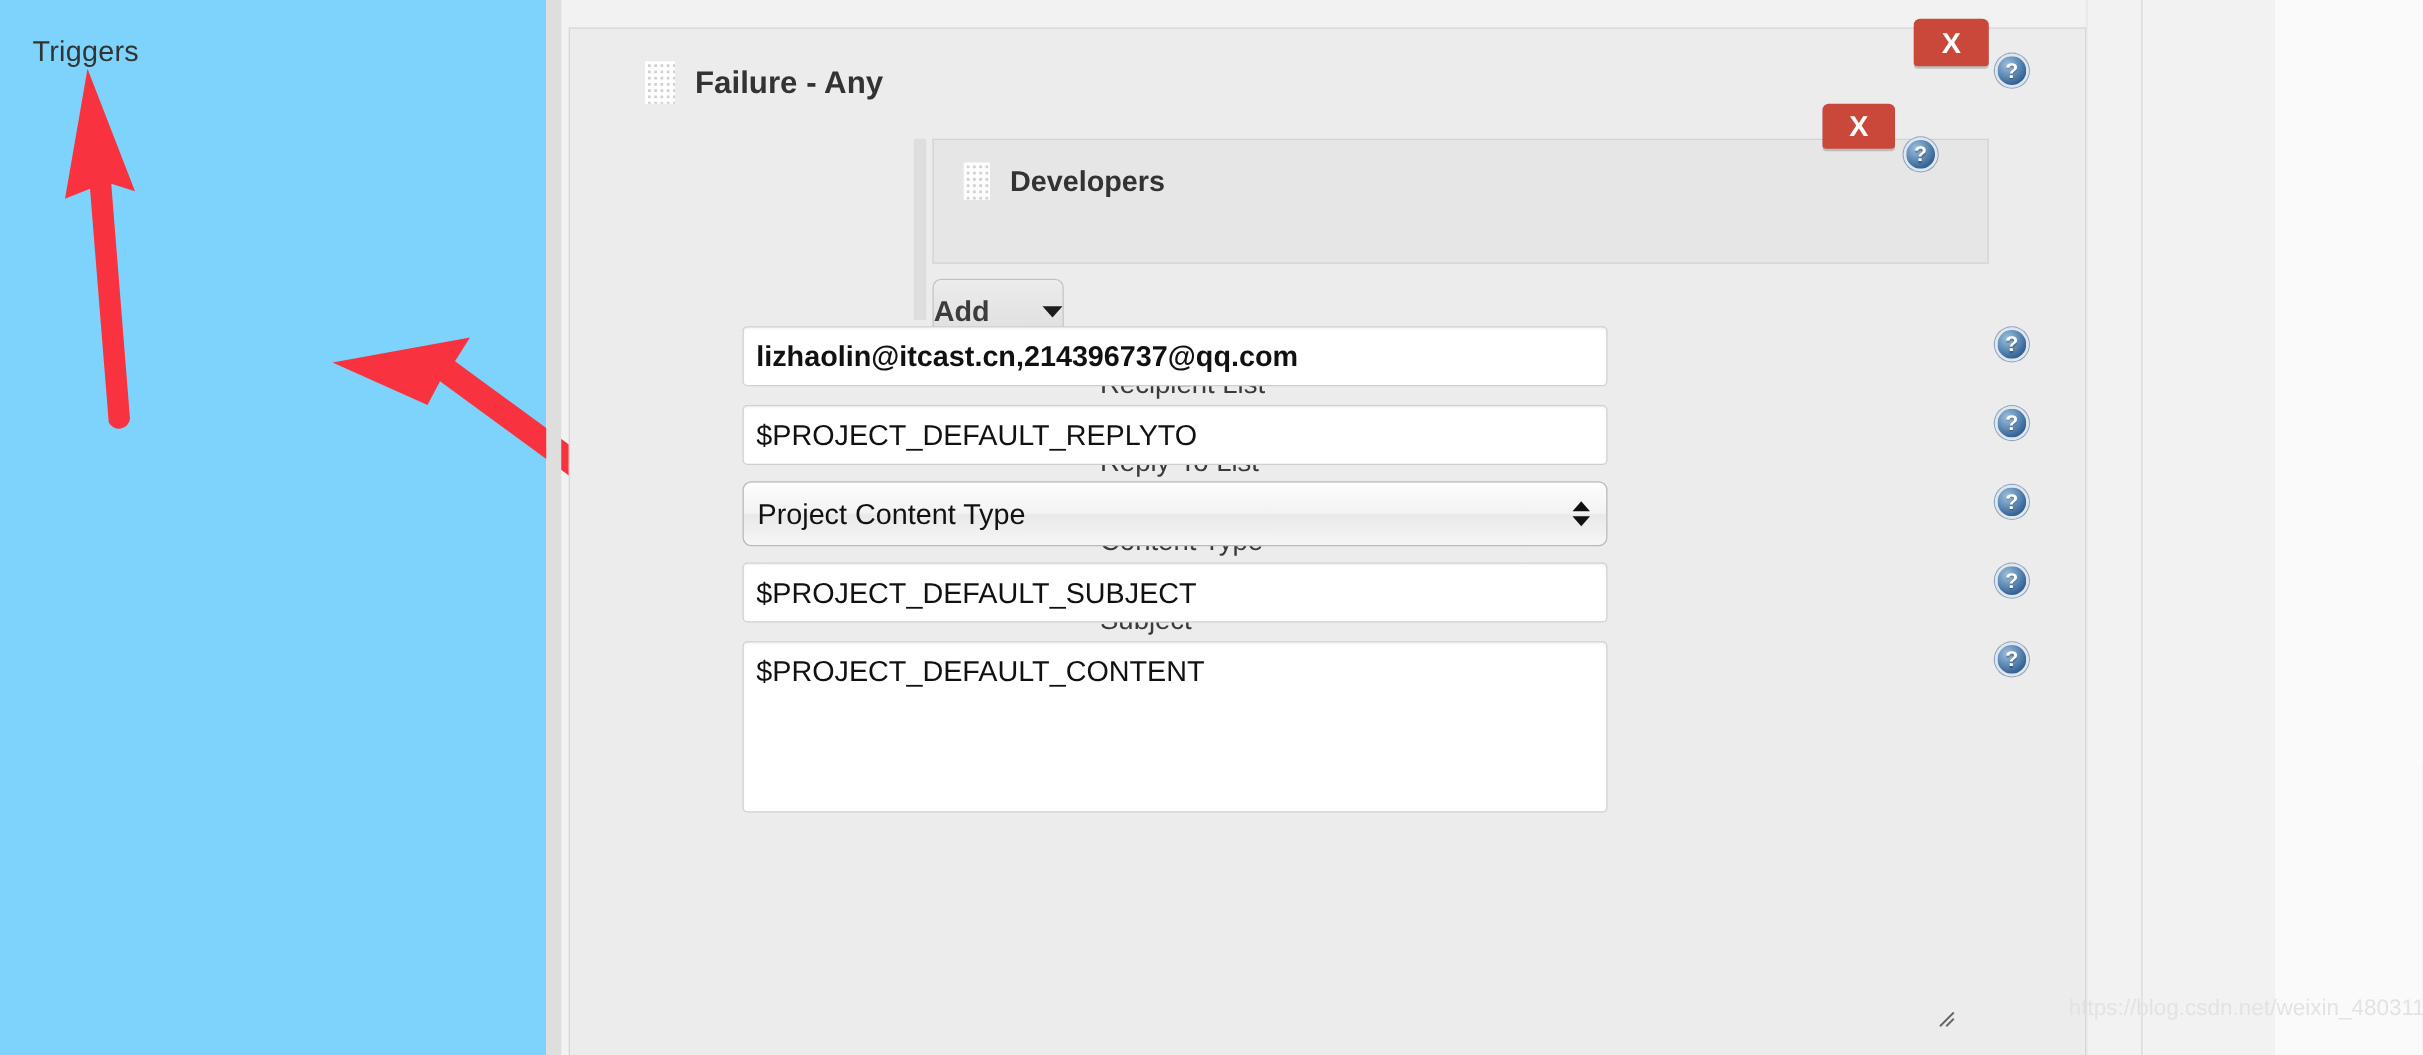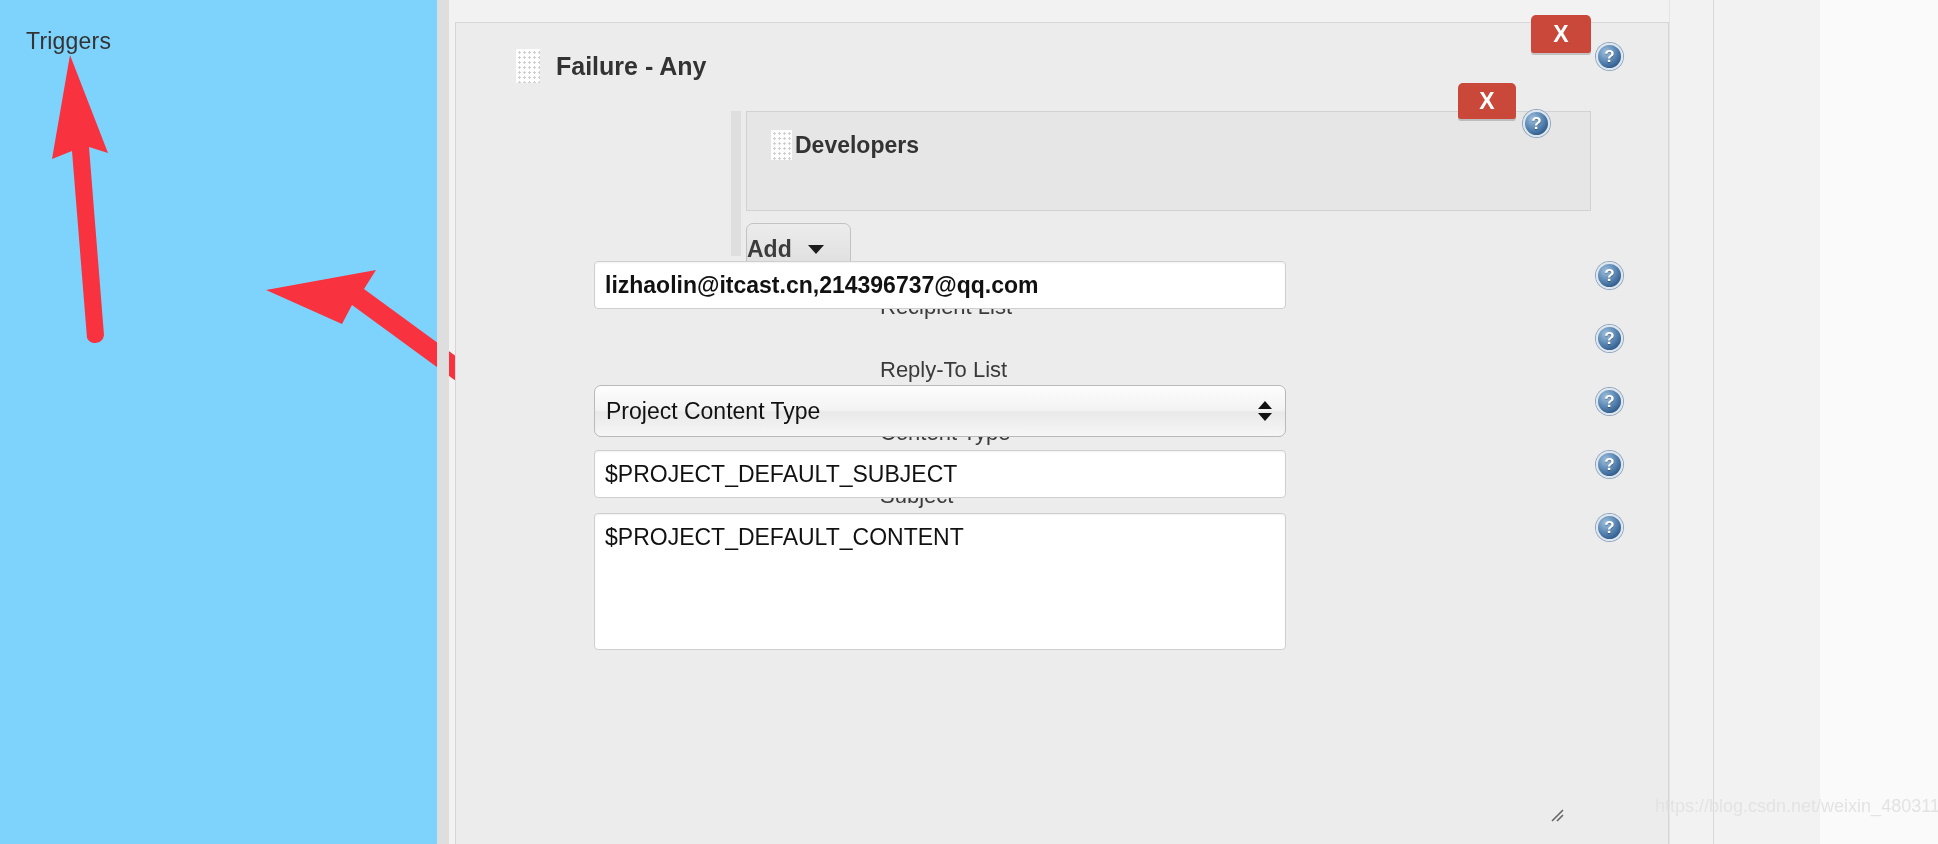--- a/index.html
+++ b/index.html
@@ -127,38 +127,38 @@
     position: absolute;
     font-size: 22px;
     color: #3a3a3a;
     white-space: nowrap;
   }
   .developers-row {
     position: absolute;
     left: 24px; top: 18px;
     display: flex;
     align-items: center;
-    gap: 3px;
+    gap: 16px;
   }
   .developers-label {
     font-size: 23px;
     font-weight: bold;
     color: #333333;
   }
 
   .add-btn {
     position: absolute;
     left: 745px; top: 222px;
     width: 105px; height: 52px;
     background: linear-gradient(#ececec, #dddddd);
     border: 1px solid #c2c2c2;
     border-radius: 7px;
     display: flex;
     align-items: center;
-    justify-content: flex-start;
+    justify-content: space-between;
     gap: 16px;
     cursor: pointer;
   }
   .add-btn-label {
     font-size: 23px;
     font-weight: bold;
     color: #3c3c3c;
   }
   .caret-down {
     width: 0; height: 0;
@@ -303,20 +303,21 @@
 
     <div class="add-btn" style="left:290px; top:200px;">
       <span class="add-btn-label">Add</span>
       <span class="caret-down"></span>
     </div>
 
     <div class="field-label" style="left:-31px; top:271px; width:100%; text-align:left; padding-left:455px;">Recipient List</div>
     <input class="text-input" type="text" style="left: 138px; top: 238px; width: 692px; height: 48px; font-weight: bold;" value="lizhaolin@itcast.cn,214396737@qq.com">
 
     <div class="field-label" style="left:-31px; top:334px; width:100%; padding-left:455px;">Reply-To List</div>
+    <input class="text-input" type="text" style="left: 138px; top: 301px; width: 692px; height: 48px;" value="$PROJECT_DEFAULT_REPLYTO">
 
     <div class="field-label" style="left:-31px; top:397px; width:100%; padding-left:455px;">Content Type</div>
     <div class="select-input" style="left:138px; top:362px; width:692px; height:52px;">
       <span>Project Content Type</span>
       <span class="select-arrows">
         <span class="tri-up"></span>
         <span class="tri-down"></span>
       </span>
     </div>
 

